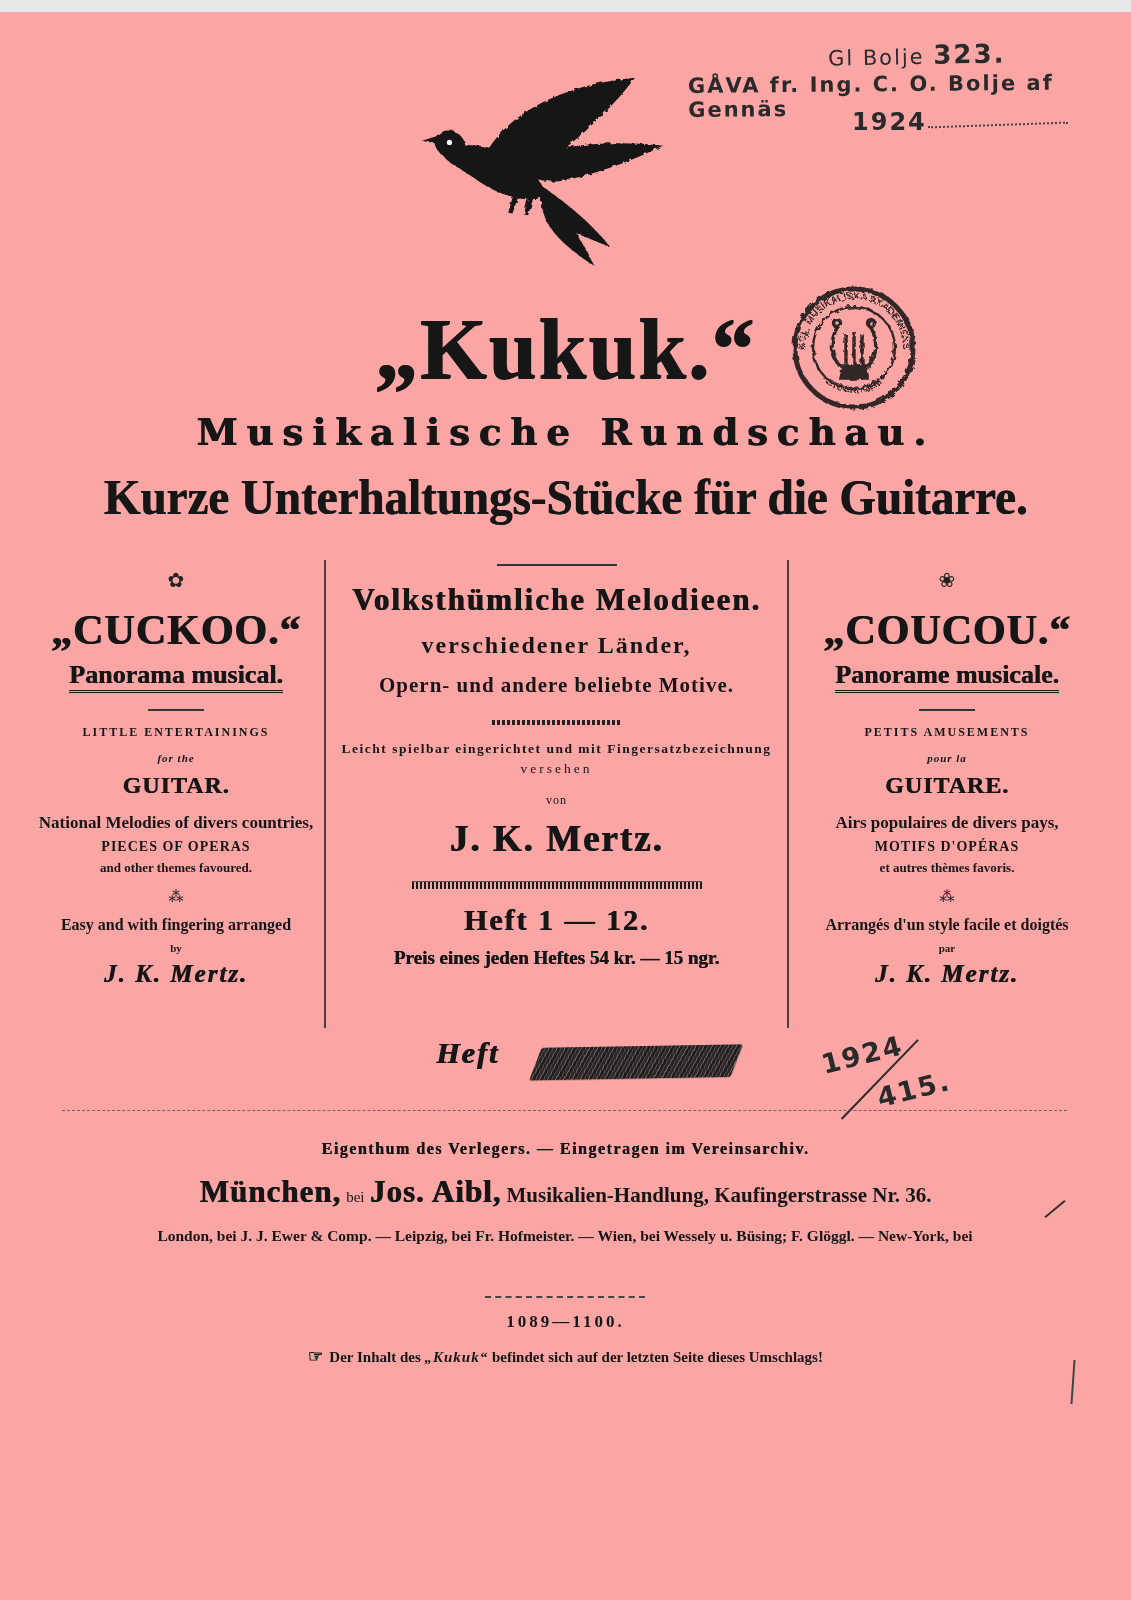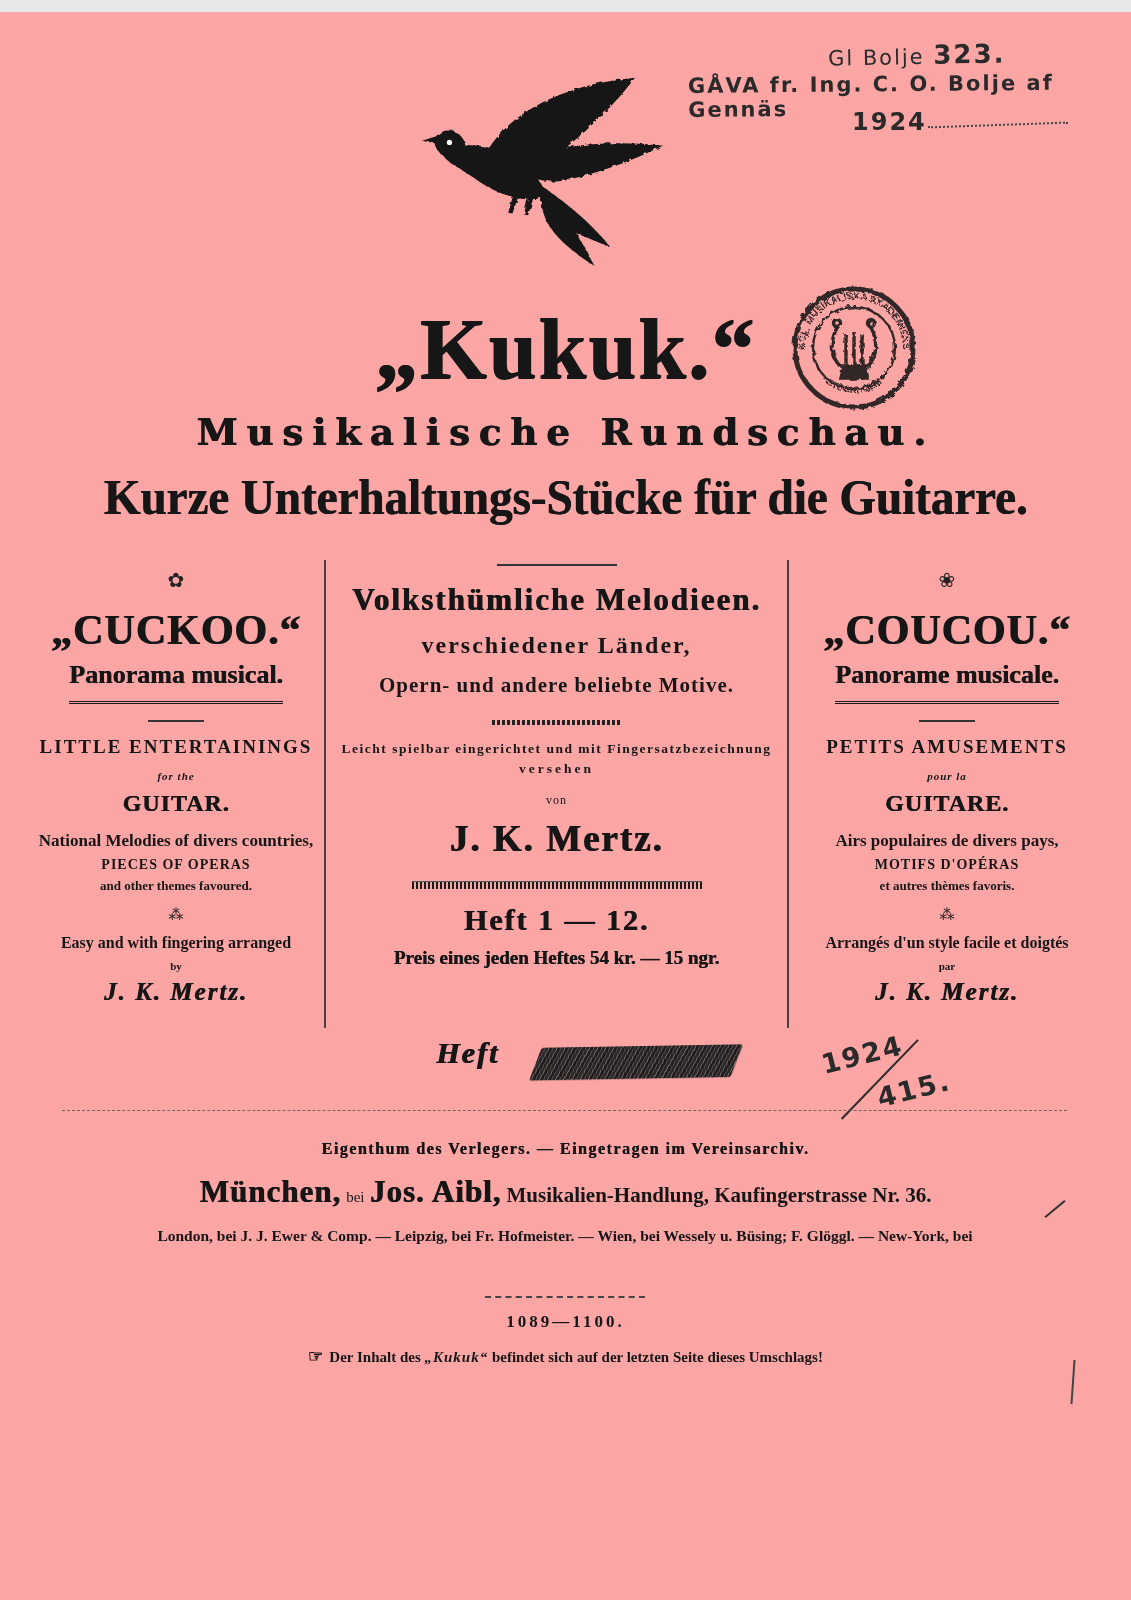--- a/index.html
+++ b/index.html
@@ -25,43 +25,43 @@
   .subtitle{top:398px;font-size:37px;font-weight:bold;letter-spacing:9px;font-family:"DejaVu Serif",serif;
             text-shadow:1px 0 0 currentColor;}
   .heading{top:458px;font-size:47px;font-weight:bold;letter-spacing:0px;transform:scaleY(1.06);
            text-shadow:0.8px 0 0 currentColor;}
   
   .cols{top:548px;left:28px;width:1077px;height:468px;display:grid;grid-template-columns:296px 2px 461px 2px 316px;}
   .vrule{background:#2b2b2b;opacity:.85;width:1.6px;}
   .col{display:flex;flex-direction:column;align-items:center;text-align:center;}
   .c-orn{font-size:20px;margin-top:8px;color:#222;}
   .c-title{font-size:42px;font-weight:bold;letter-spacing:1px;margin-top:14px;text-shadow:1px 0 0 currentColor;}
-  .c-sub{font-size:26px;font-weight:bold;margin-top:6px;border-bottom:3px double #1a1a1a;padding-bottom:11px;
+  .c-sub{font-size:26px;font-weight:bold;margin-top:6px;border-bottom:3px double #1a1a1a;padding-bottom:0;
          text-shadow:0.6px 0 0 currentColor;}
   .mini-rule{width:56px;border-top:2px solid #333;margin-top:16px;}
-  .c-caps1{font-size:19px;font-weight:bold;letter-spacing:2px;margin-top:14px;}
+  .c-caps1{font-size:12px;font-weight:bold;letter-spacing:2px;margin-top:14px;}
   .c-tiny{font-size:11px;font-weight:bold;font-style:italic;margin-top:12px;letter-spacing:1px;}
   .c-caps2{font-size:24px;font-weight:bold;letter-spacing:1px;margin-top:8px;text-shadow:0.6px 0 0 currentColor;}
   .c-line{font-size:17px;font-weight:bold;margin-top:14px;text-align:right;}
   .c-ops{font-size:14px;font-weight:bold;letter-spacing:1px;margin-top:6px;}
   .c-sub2{font-size:13px;font-weight:bold;margin-top:5px;}
   .c-orn2{font-size:15px;margin-top:12px;}
   .c-arr{font-size:16px;font-weight:bold;margin-top:10px;}
   .c-by{font-size:11px;font-weight:bold;margin-top:8px;}
   .c-author{font-size:25px;font-weight:bold;font-style:italic;margin-top:6px;letter-spacing:2px;
             text-shadow:0.6px 0 0 currentColor;}
   .m-toprule{width:120px;border-top:2px solid #333;margin-top:4px;}
   .m-t1{font-size:31px;font-weight:bold;letter-spacing:2px;margin-top:16px;transform:scaleY(1.05);
         text-shadow:0.8px 0 0 currentColor;}
   .m-t2{font-size:24px;font-weight:bold;margin-top:14px;letter-spacing:2px;}
   .m-t3{font-size:21px;font-weight:bold;margin-top:14px;letter-spacing:1px;}
   .squiggle{width:130px;height:5px;margin-top:22px;
             background:repeating-linear-gradient(90deg,#222 0 3px,transparent 3px 5px);}
   .m-l1{font-size:13.5px;font-weight:bold;letter-spacing:1.5px;margin-top:16px;}
-  .m-l2{font-size:13.5px;font-weight:bold;letter-spacing:3px;margin-top:4px;}
+  .m-l2{font-size:13.5px;font-weight:normal;letter-spacing:3px;margin-top:4px;}
   .m-von{font-size:12px;margin-top:16px;letter-spacing:1px;}
   .m-author{font-size:37px;font-weight:bold;margin-top:8px;letter-spacing:2px;transform:scaleY(1.04);
             text-shadow:1px 0 0 currentColor;}
   .fancy-div{width:290px;height:7px;margin-top:22px;
              background:repeating-linear-gradient(90deg,#1c1c1c 0 2px,transparent 2px 4px);
              border-top:1px solid #555;}
   .m-heft{font-size:30px;font-weight:bold;letter-spacing:2px;margin-top:14px;text-shadow:0.8px 0 0 currentColor;}
   .m-price{font-size:19px;font-weight:bold;margin-top:10px;text-shadow:0.5px 0 0 currentColor;}
   
   .issue{top:1024px;left:436px;font-size:30px;font-weight:bold;font-style:italic;letter-spacing:2px;

